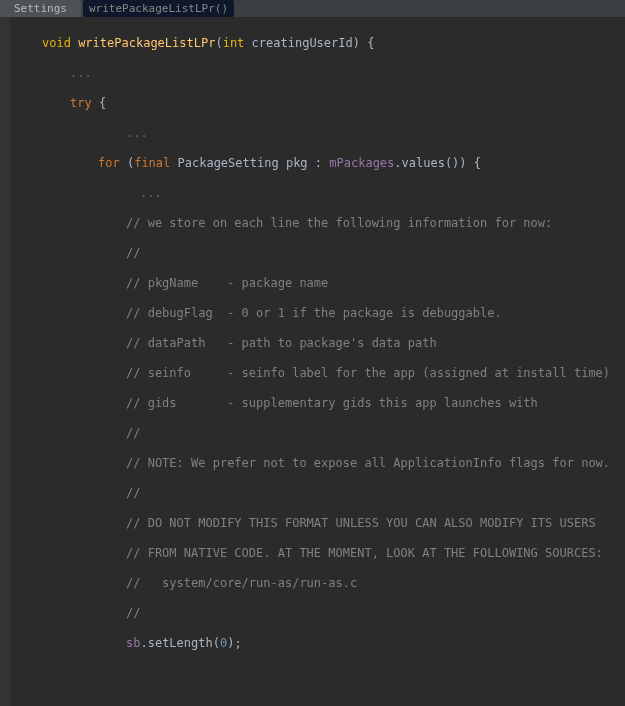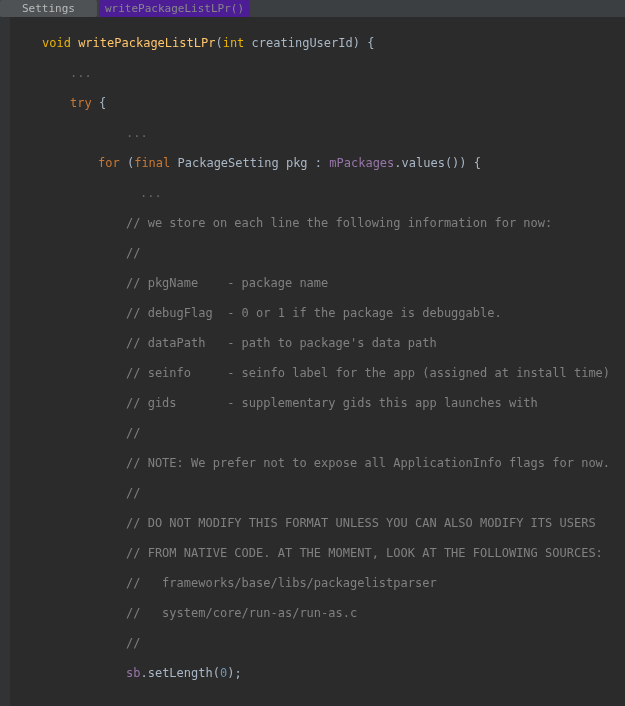--- a/index.html
+++ b/index.html
@@ -17,26 +17,26 @@
   .breadcrumb {
     background: #3c3f41;
     height: 17px;
     display: flex;
     align-items: center;
     font-size: 11px;
   }
   .crumb {
     background: #4e5254;
     color: #bbbbbb;
-    padding: 1px 22px;
+    padding: 1px 14px;
     margin-right: 2px;
     border-radius: 2px;
   }
   .crumb2 {
-    background: #4c1d95;
+    background: #0f172a;
     color: #888;
     padding: 1px 6px;
     border-radius: 2px;
     text-align: right;
   }
   .gutter {
     position: absolute;
     left: 0;
     top: 17px;
     width: 10px;
@@ -84,21 +84,20 @@
 <span class="line ind5 c">// pkgName    - package name</span>
 <span class="line ind5 c">// debugFlag  - 0 or 1 if the package is debuggable.</span>
 <span class="line ind5 c">// dataPath   - path to package's data path</span>
 <span class="line ind5 c">// seinfo     - seinfo label for the app (assigned at install time)</span>
 <span class="line ind5 c">// gids       - supplementary gids this app launches with</span>
 <span class="line ind5 c">//</span>
 <span class="line ind5 c">// NOTE: We prefer not to expose all ApplicationInfo flags for now.</span>
 <span class="line ind5 c">//</span>
 <span class="line ind5 c">// DO NOT MODIFY THIS FORMAT UNLESS YOU CAN ALSO MODIFY ITS USERS</span>
 <span class="line ind5 c">// FROM NATIVE CODE. AT THE MOMENT, LOOK AT THE FOLLOWING SOURCES:</span>
-<span class="line ind5 c">//   frameworks/base/libs/packagelistparser</span>
 <span class="line ind5 c">//   system/core/run-as/run-as.c</span>
 <span class="line ind5 c">//</span>
 <span class="line ind5"><span class="f">sb</span><span class="p">.setLength(</span><span class="n">0</span><span class="p">);</span></span>
 
 
 
 
 
 
 

